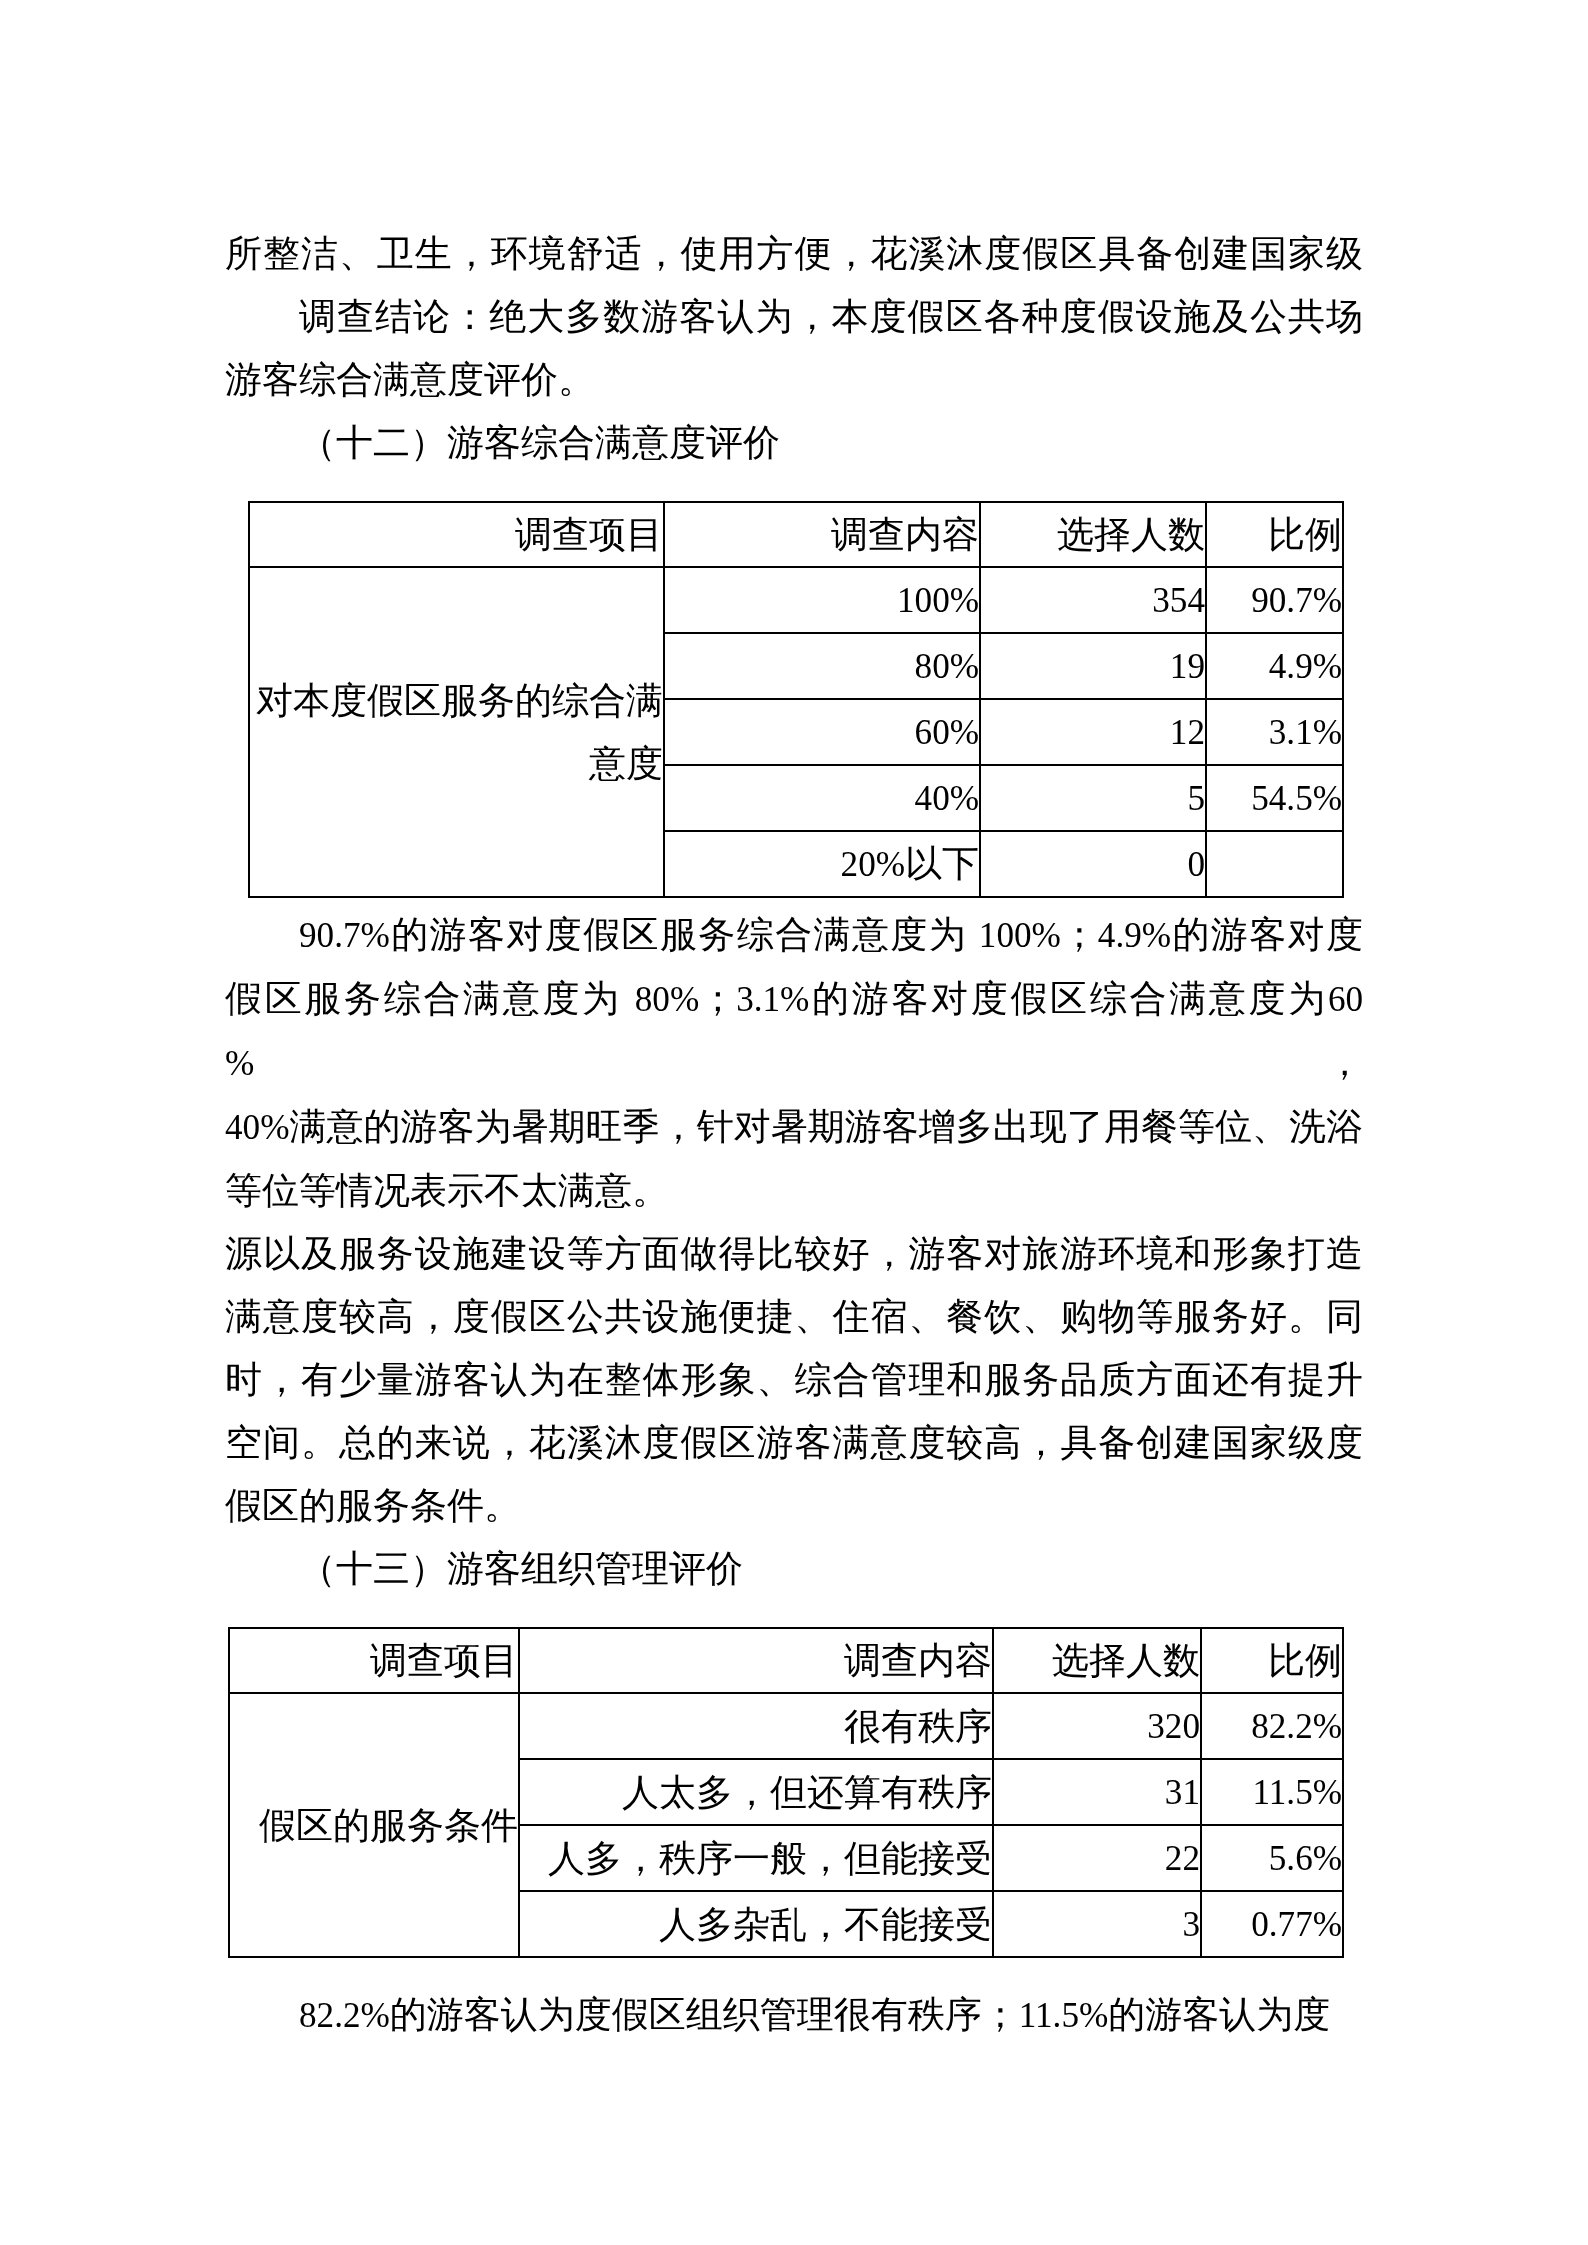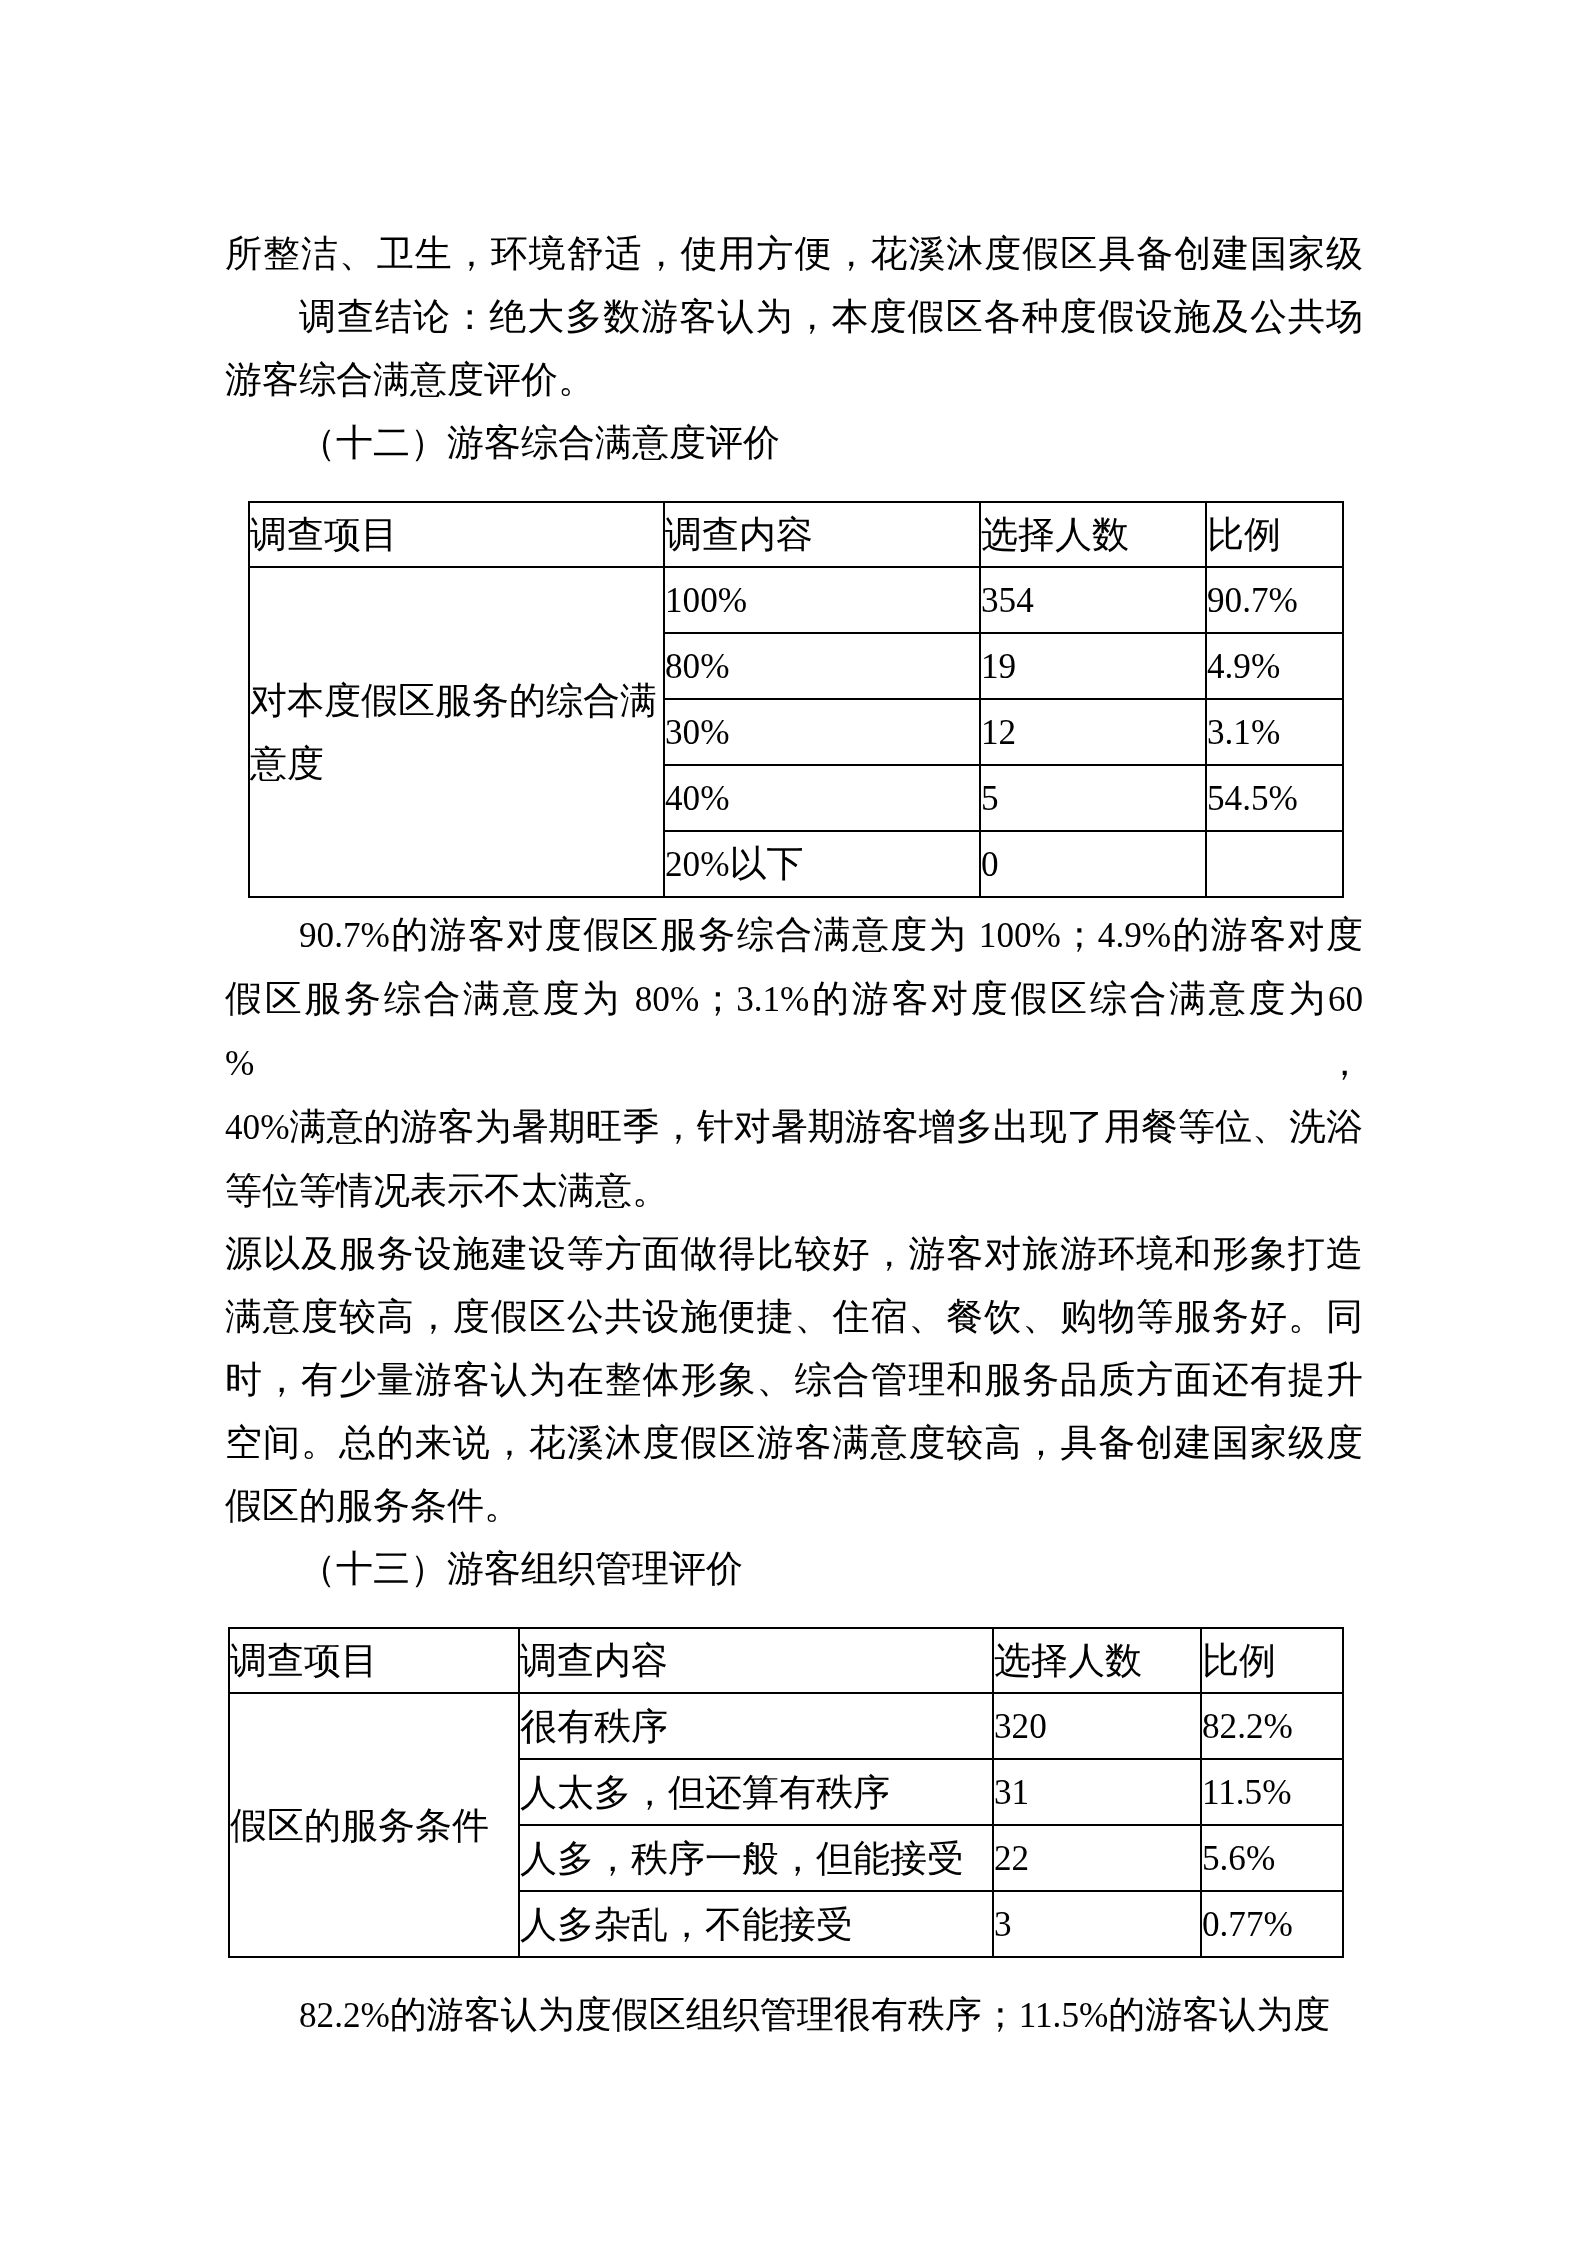--- a/index.html
+++ b/index.html
@@ -15,21 +15,21 @@
   .pline { display: block; text-align: justify; text-align-last: justify; }
   .pline.first { text-indent: 74px; }
   .pline.lastline { text-align-last: left; }
 
   .heading { margin: 0; font-size: 37px; line-height: 63px; font-weight: 400; text-indent: 74px; }
 
   .tbl { border-collapse: collapse; table-layout: fixed; }
   .tbl th, .tbl td {
     border: 2px solid #000000;
     padding: 0;
-    text-align: left;
+    text-align: right;
     vertical-align: middle;
     font-weight: 400;
     font-size: 37px;
     line-height: 63px;
     overflow: hidden;
   }
   .t1 { width: 1094px; margin: 27px 0 5px 23px; }
   .t2 { width: 1114px; margin: 27px 0 0 3px; }
   .t1 thead tr { height: 64px; }
   .t1 tbody tr { height: 66px; }
@@ -74,21 +74,21 @@
         <td><span class="latin">100%</span></td>
         <td><span class="latin">354</span></td>
         <td><span class="latin">90.7%</span></td>
       </tr>
       <tr>
         <td><span class="latin">80%</span></td>
         <td><span class="latin">19</span></td>
         <td><span class="latin">4.9%</span></td>
       </tr>
       <tr>
-        <td><span class="latin">30%</span></td>
+        <td><span class="latin">60%</span></td>
         <td><span class="latin">12</span></td>
         <td><span class="latin">3.1%</span></td>
       </tr>
       <tr>
         <td><span class="latin">40%</span></td>
         <td><span class="latin">5</span></td>
         <td><span class="latin">54.5%</span></td>
       </tr>
       <tr>
         <td><span class="latin">20%</span>以下</td>

